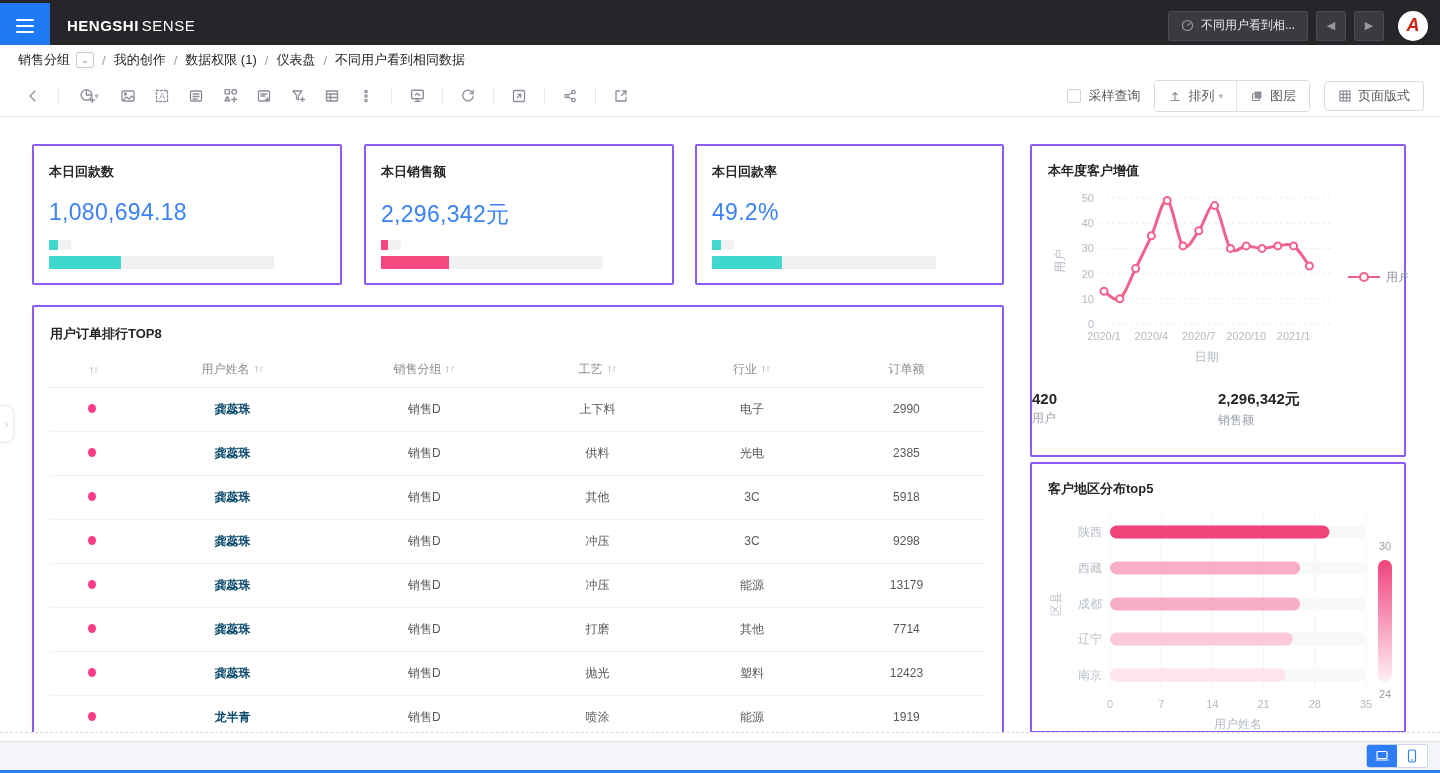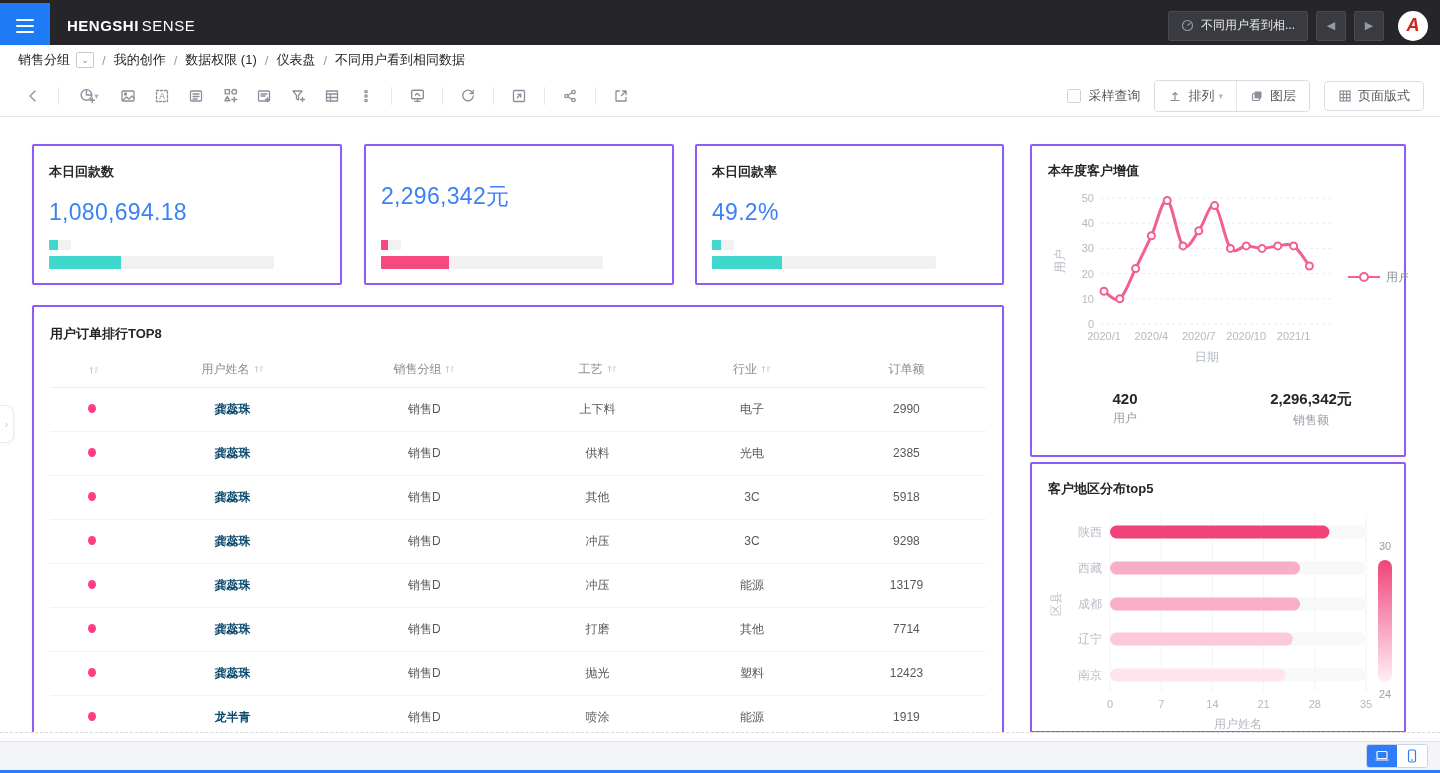--- a/index.html
+++ b/index.html
@@ -63,21 +63,21 @@
   .kpi-value { font-size:23px; color:#3b82f6; margin-top:18px; letter-spacing:.3px; }
   .bars { position:absolute; left:15px; bottom:14px; right:15px; }
   .bar-track { background:#f1f1f2; border-radius:1px; position:relative; overflow:hidden; }
   .mini-track { height:10px; margin-bottom:6px; }
   .main-track { height:13px; }
   .bar-fill { position:absolute; left:0; top:0; bottom:0; }
 
   
   #line-card { left:1030px; top:27px; width:376px; height:313px; padding:16px 0 0 16px; }
   .stats-row { position:absolute; left:0; right:0; top:244px; display:flex; }
-  .stat { flex:1; text-align:center; }
+  .stat { flex:1; }
   .stat-value { font-size:15px; font-weight:700; color:#262626; }
   .stat-label { font-size:12px; color:#9aa0a8; margin-top:3px; }
 
   
   #table-card { left:32px; top:188px; width:972px; height:560px; padding:18px 16px 0; }
   table { width:100%; border-collapse:collapse; margin-top:10px; table-layout:fixed; }
   th { height:34px; font-size:12px; font-weight:400; color:#8c8c8c; text-align:center;
     border-bottom:1px solid #ededed; }
   td { height:44px; font-size:12px; color:#595959; text-align:center; border-bottom:1px solid #f2f2f2; }
   td.name { font-weight:600; color:#0c4a6e; }
@@ -294,20 +294,21 @@
     <div class="bars">
       <div class="bar-track mini-track" style="width: 22px;">
           <div class="bar-fill mini-fill" style="width: 9px; background: rgb(64, 215, 204);"></div>
         </div>
       <div class="bar-track main-track" style="width: 225px;">
           <div class="bar-fill main-fill" style="width: 72px; background: rgb(64, 215, 204);"></div>
         </div>
     </div>
   </div>
   <div class="card kpi-card" style="left:364px">
+    <div class="card-title">本日销售额</div>
     <div class="kpi-value">2,296,342元</div>
     <div class="bars">
       <div class="bar-track mini-track" style="width: 20px;">
           <div class="bar-fill mini-fill" style="width: 7px; background: rgb(245, 73, 127);"></div>
         </div>
       <div class="bar-track main-track" style="width: 222px;">
           <div class="bar-fill main-fill" style="width: 68px; background: rgb(245, 73, 127);"></div>
         </div>
     </div>
   </div>

